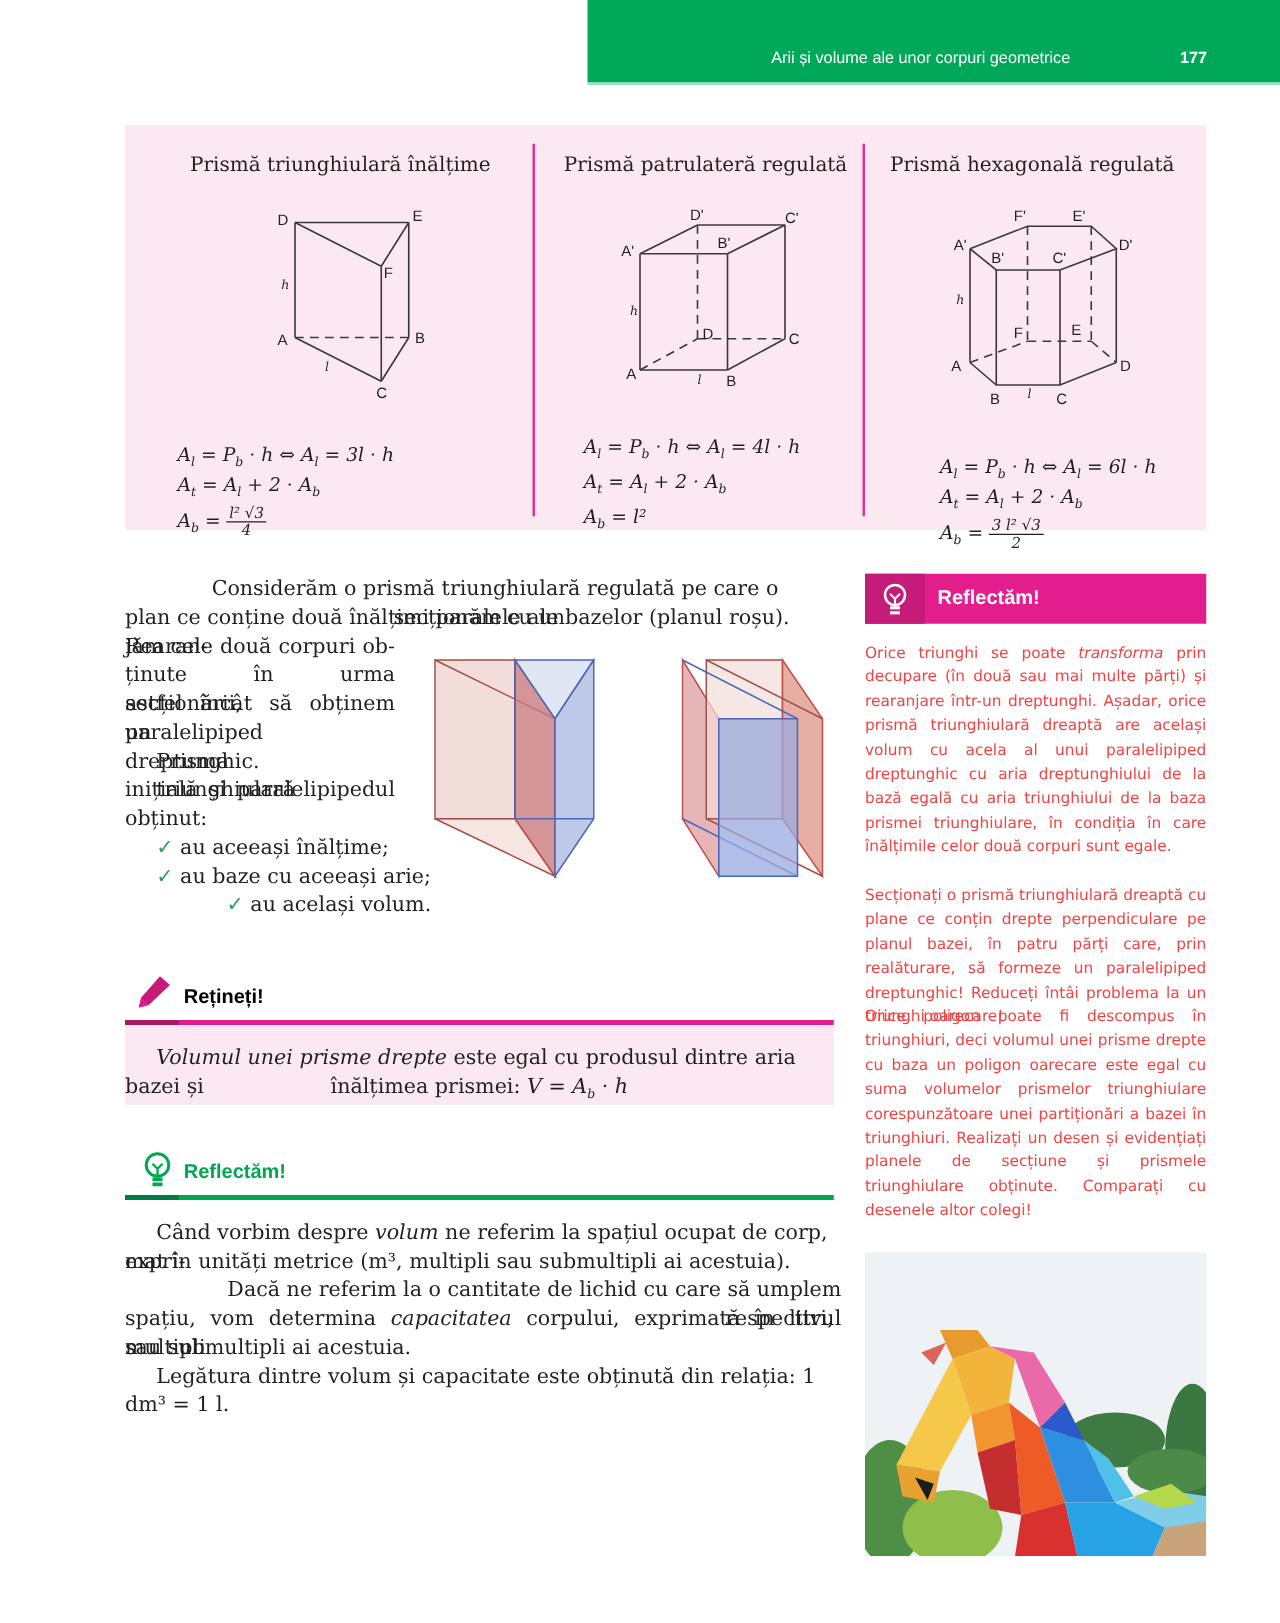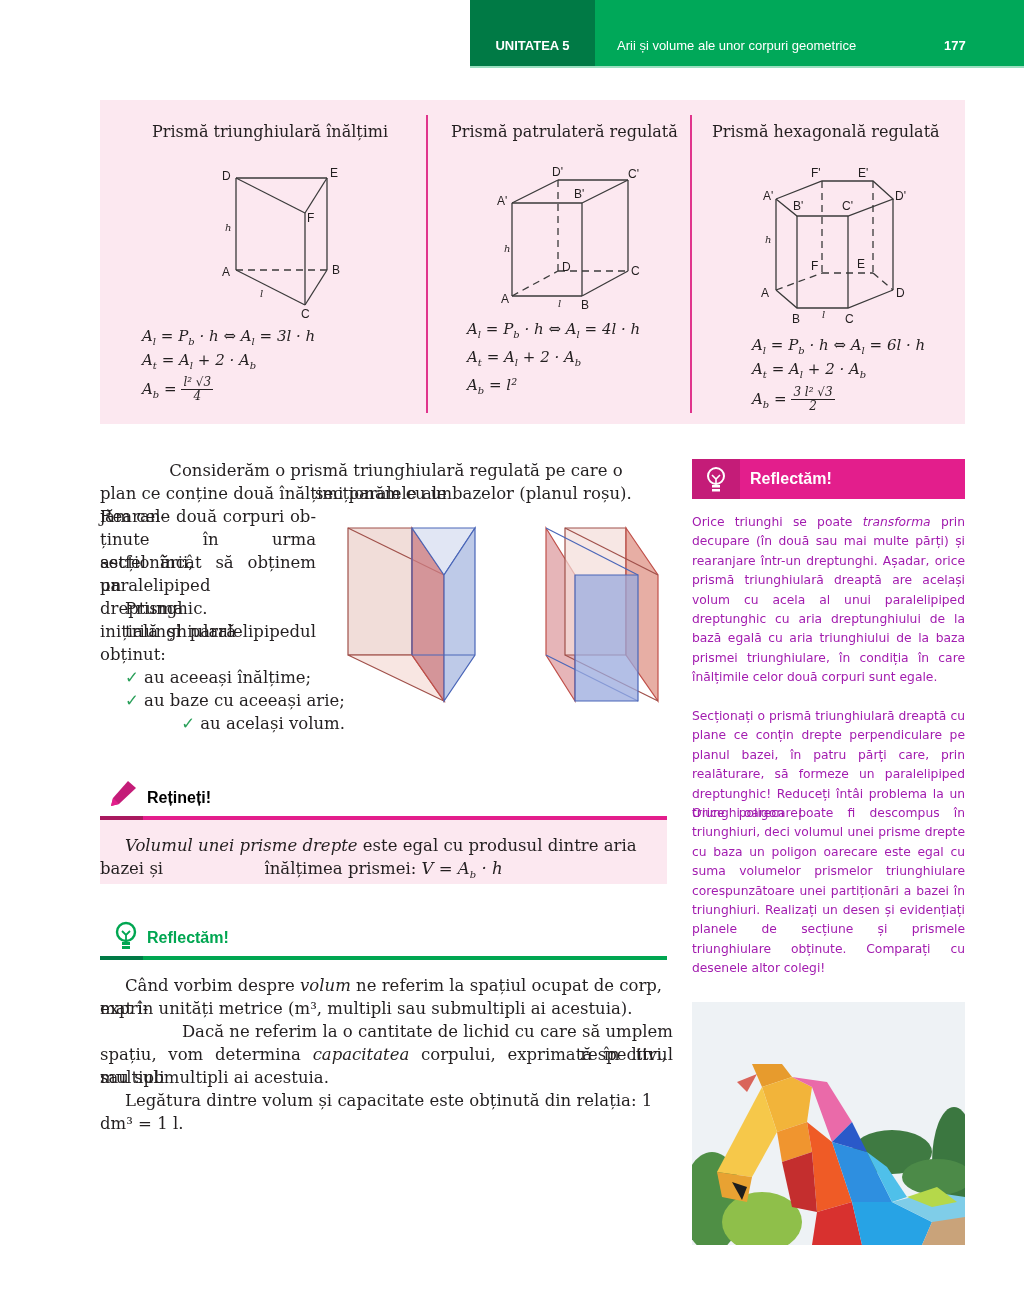--- a/index.html
+++ b/index.html
@@ -10,58 +10,57 @@
   #hdr { left: 470px; top: 0; width: 554px; height: 66px; background: #00a859; }
   #hdr .unit { position: absolute; left: 0; top: 0; width: 125px; height: 66px; background: #007a45; color: #fff; font-family: "Liberation Sans", sans-serif; font-weight: bold; font-size: 13px; padding-top: 38px; text-align: center; }
   #hdr .title { position: absolute; left: 147px; top: 38px; color: #fff; font-family: "Liberation Sans", sans-serif; font-size: 13px; }
   #hdr .page { position: absolute; left: 474px; top: 38px; color: #fff; font-family: "Liberation Sans", sans-serif; font-weight: bold; font-size: 13px; }
   #hdr-line { left: 470px; top: 66px; width: 554px; height: 2px; background: #9be0c1; }
 
   
   #panel { left: 100px; top: 100px; width: 865px; height: 324px; background: #fce8f0; }
   .vdiv { position: absolute; top: 115px; width: 2px; height: 298px; background: #e0348c; }
   .ptitle { position: absolute; top: 122px; font-size: 16px; color: #231f20; white-space: nowrap; }
-  .formula { position: absolute; font-family: "DejaVu Serif", serif; font-style: italic; font-size: 15px; color: #231f20; white-space: nowrap; }
+  .formula { position: absolute; font-family: "DejaVu Serif", serif; font-style: italic; font-size: 15px; color: #231f20; white-space: nowrap; margin-top: 28px; }
   .formula sub { font-size: 10px; }
   .frac { display: inline-block; vertical-align: middle; text-align: center; font-size: 12px; line-height: 13px; }
   .frac .num { border-bottom: 1px solid #231f20; padding: 0 2px; display: block; }
   .lbl { font-family: "Liberation Sans", sans-serif; font-size: 12px; fill: #231f20; }
   .lbli { font-family: "DejaVu Serif", serif; font-style: italic; font-size: 10px; fill: #231f20; }
 
   
   .para { position: absolute; font-size: 16.5px; line-height: 23px; color: #231f20; text-align: justify; }
   .para em { font-style: italic; }
   .check { color: #2aa05a; }
 
   
   .ret-title { color: #000000; font-family: "Liberation Sans", sans-serif; font-weight: bold; font-size: 16px; }
   .ref-title { color: #00a651; font-family: "Liberation Sans", sans-serif; font-weight: bold; font-size: 16px; }
 
   #side-hdr { left: 692px; top: 459px; width: 273px; height: 40px; background: #e31e8c; }
   #side-hdr .ic { position: absolute; left: 0; top: 0; width: 48px; height: 40px; background: #c41c78; }
   #side-hdr .t { position: absolute; left: 58px; top: 11px; color: #fff; font-family: "Liberation Sans", sans-serif; font-weight: bold; font-size: 16px; }
-  .side-text { position: absolute; left: 692px; width: 273px; font-family: "DejaVu Sans", sans-serif; font-size: 12.3px; line-height: 19.4px; color: #a21caf; text-align: justify; }
+  .side-text { position: absolute; left: 692px; width: 273px; font-family: "DejaVu Sans", sans-serif; font-size: 12.3px; line-height: 19.4px; color: #ef4444; text-align: justify; }
 
   #photo { left: 692px; top: 1002px; width: 273px; height: 243px; overflow: hidden; background: #eef3f6; }
 </style>
 </head>
 <body>
 
 <div id="hdr" class="abs">
-  <div class="unit">UNITATEA 5</div>
   <div class="title">Arii și volume ale unor corpuri geometrice</div>
   <div class="page">177</div>
 </div>
 <div id="hdr-line" class="abs"></div>
 
 <div id="panel" class="abs"></div>
 <div class="vdiv" style="left:426px"></div>
 <div class="vdiv" style="left:690px"></div>
 
-<div class="ptitle" style="left:152px">Prismă triunghiulară înălțimi</div>
+<div class="ptitle" style="left:152px">Prismă triunghiulară înălțime</div>
 <div class="ptitle" style="left:451px">Prismă patrulateră regulată</div>
 <div class="ptitle" style="left:712px">Prismă hexagonală regulată</div>
 
 <svg class="abs" style="left:0;top:0" width="1024" height="430">
   <g stroke="#3a3a3a" stroke-width="1.3" fill="none">
     <line x1="236" y1="178" x2="327" y2="178"></line>
     <line x1="236" y1="178" x2="305" y2="213"></line>
     <line x1="327" y1="178" x2="305" y2="213"></line>
     <line x1="236" y1="178" x2="236" y2="270"></line>
     <line x1="327" y1="178" x2="327" y2="270"></line>

